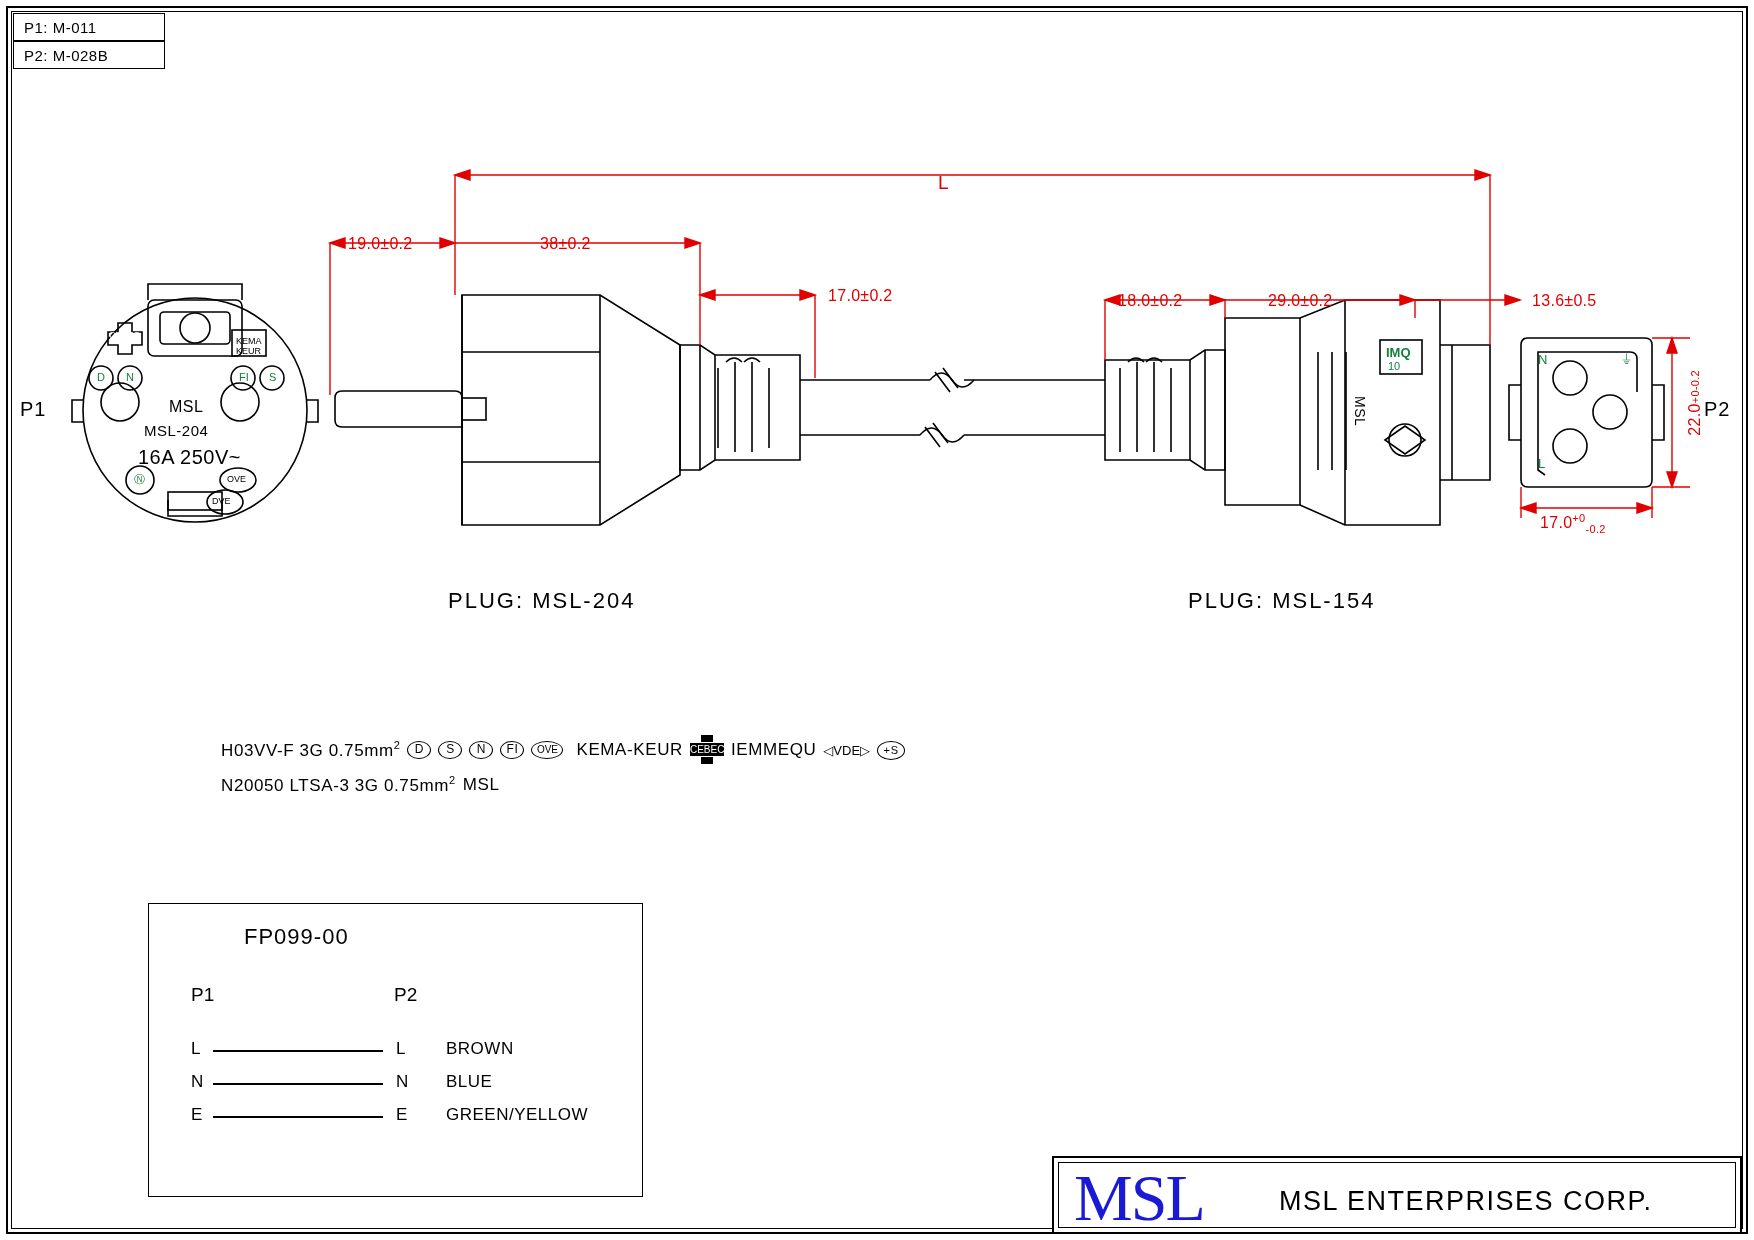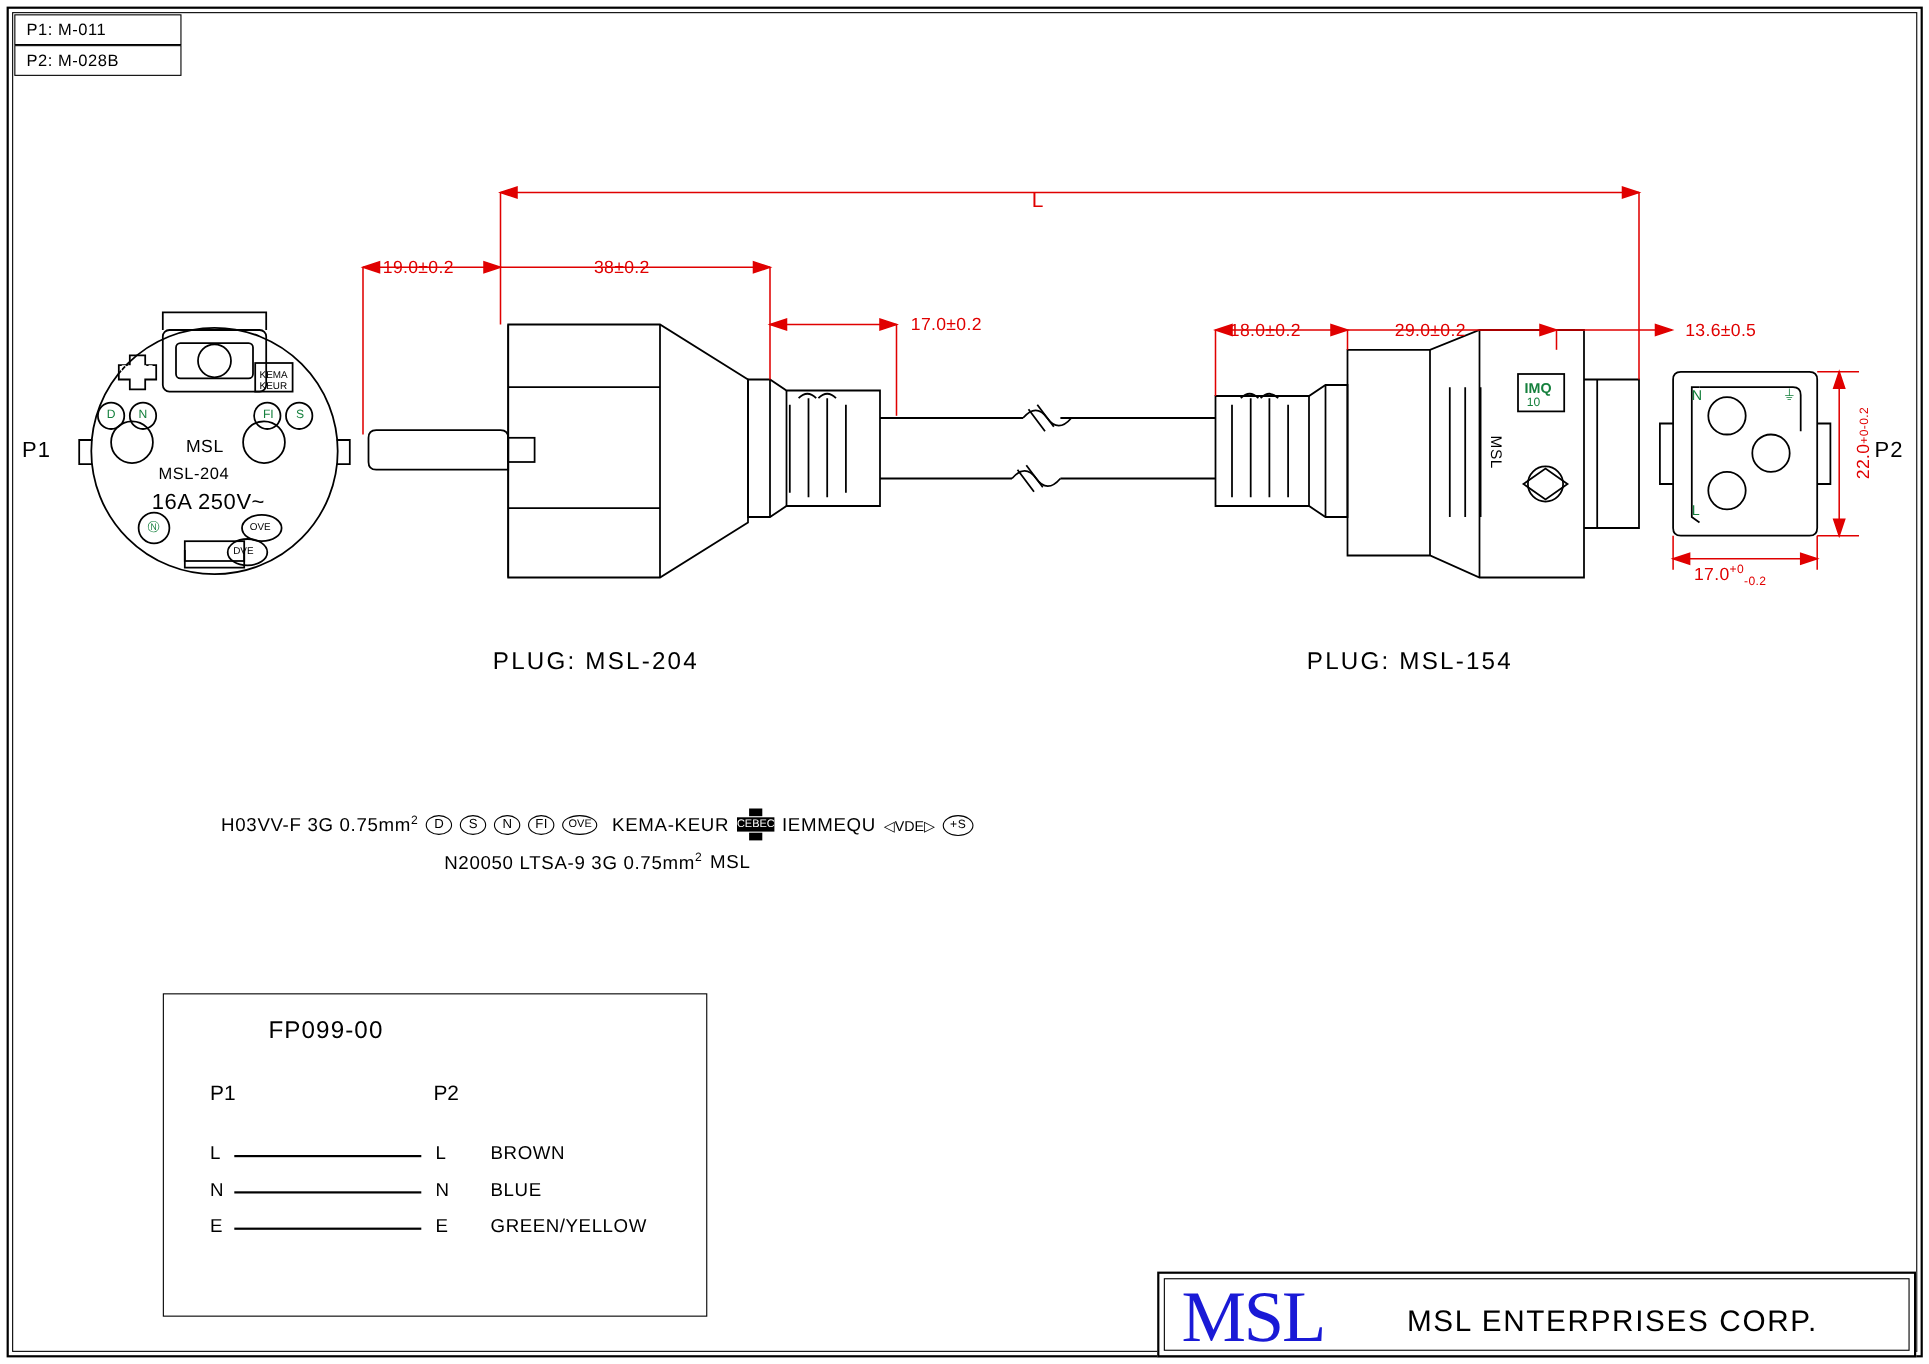--- a/index.html
+++ b/index.html
@@ -30,21 +30,21 @@
   .dim{position:absolute;font-size:16px;color:#e00000;white-space:nowrap;letter-spacing:.3px;}
   .tiny{position:absolute;font-size:11px;color:#15803d;white-space:nowrap;}
   .tiny9{position:absolute;font-size:9px;color:#000;white-space:nowrap;}
 
   .plugname{position:absolute;font-size:22px;letter-spacing:2px;white-space:nowrap;}
   .pmark{position:absolute;font-size:20px;letter-spacing:1px;}
 
   
   #concave{position:absolute;left:125px;top:735px;font-size:17px;letter-spacing:.6px;}
   #concave .line1{margin-bottom:9px;}
-  #concave .line2,#concave .line3{margin-left:76px;display:flex;align-items:center;gap:7px;white-space:nowrap;justify-content:center;}
+  #concave .line2,#concave .line3{margin-left:96px;display:flex;align-items:center;gap:7px;white-space:nowrap;}
   #concave .line3{margin-top:9px;}
   .sup{font-size:11px;vertical-align:super;}
   .circmark{
     display:inline-block;border:1.4px solid #000;border-radius:50%;
     width:22px;height:16px;line-height:15px;text-align:center;font-size:12px;
   }
   .circmark.wide{width:30px;font-size:10px;letter-spacing:0;}
   .vdemark{display:inline-block;font-size:13px;letter-spacing:0;}
   .plusmark{
     display:inline-block;border:1.4px solid #000;border-radius:50%;
@@ -294,21 +294,21 @@
           <span class="bar b2"></span>
           <span class="bar b3"></span>
         <span class="txt">CEBEC</span>
       </span>
       <span>IEMMEQU</span>
       <span class="vdemark">◁VDE▷</span>
       <span class="plusmark">+S</span>
     </div>
 
     <div class="line3">
-      <span><span>N20050  LTSA-9  3G  0.75mm</span><span class="sup">2</span></span>
+      <span><span>N20050  LTSA-3  3G  0.75mm</span><span class="sup">2</span></span>
       <span>MSL</span>
     </div>
   </div>
 
   <div id="wirebox">
     <div class="title">FP099-00</div>
     <div class="hp1">P1</div>
     <div class="hp2">P2</div>
 
     <div class="wrow" style="left:42px;top:135px;width:420px;">

